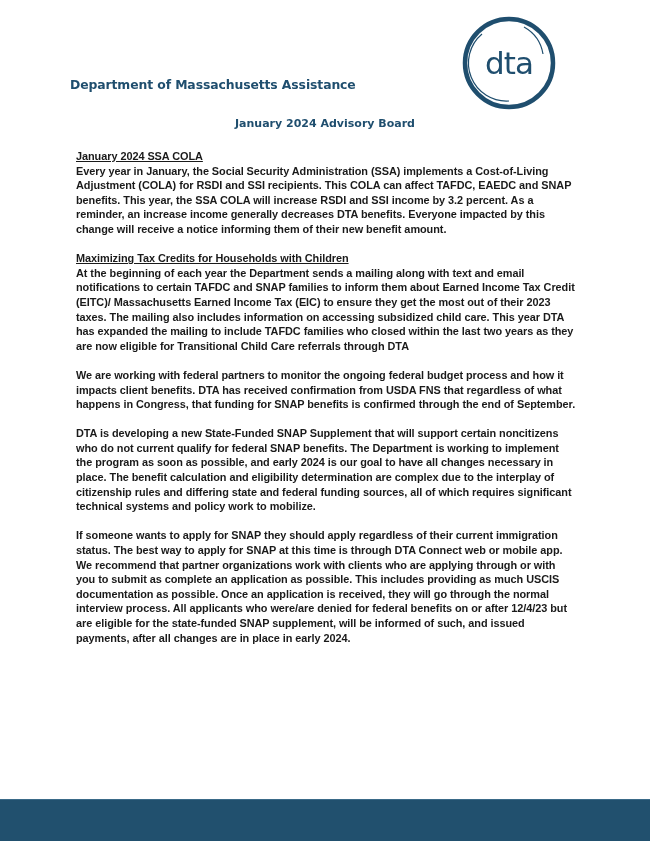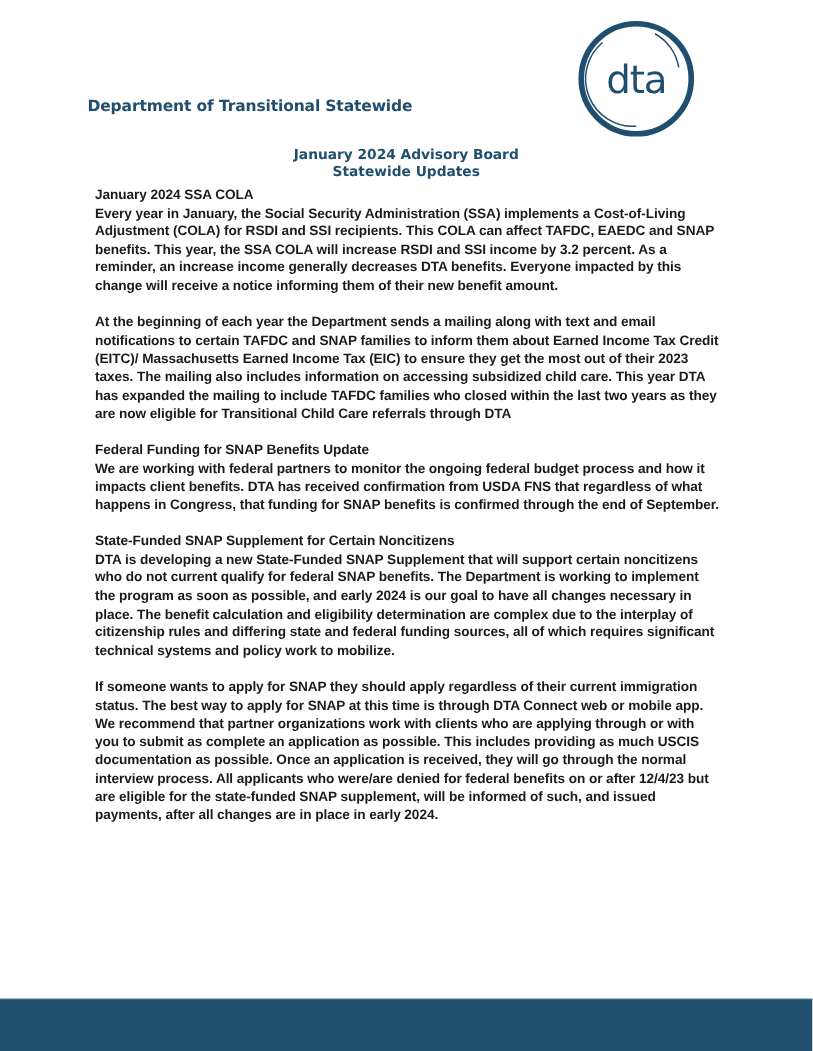--- a/index.html
+++ b/index.html
@@ -18,58 +18,56 @@
     .title {
       position: absolute; left: 0; width: 650px; top: 117px;
       text-align: center; font-family: "DejaVu Sans", sans-serif;
       font-weight: bold; font-size: 11px; color: #1f4e6e; line-height: 14px;
     }
     .content {
       position: absolute; left: 76px; top: 149px; width: 500px;
       font-size: 10.9px; line-height: 14.6px; letter-spacing: -0.05px;
     }
     .section { margin: 0 0 14.6px 0; }
-    .section h3 { margin: 0; font-size: 10.9px; font-weight: bold; line-height: 14.6px; }
+    .section h3 { margin: 0; font-size: 10.9px; font-weight: bold; line-height: 14.6px; text-decoration: underline; }
     .section p { margin: 0; font-weight: bold; }
     .footer {
       position: absolute; left: 0; top: 799px; width: 650px; height: 42px;
       background: #21506e; border-top: 1px solid #3a6a88;
     }
   </style>
 </head>
 <body>
 
 <svg class="logo" viewBox="0 0 98 98">
   <circle cx="49" cy="49" r="44" fill="none" stroke="#1f4e6e" stroke-width="4.5"></circle>
   <path d="M 22 20 A 38 38 0 0 0 49 87" fill="none" stroke="#1f4e6e" stroke-width="1.2"></path>
   <path d="M 64 13 A 38 38 0 0 1 83 40" fill="none" stroke="#1f4e6e" stroke-width="1.2"></path>
   <text x="49" y="60" text-anchor="middle" font-family="DejaVu Sans, sans-serif" font-size="31" fill="#1f4e6e" letter-spacing="-1">dta</text>
 </svg>
 
-<div class="dept">Department of Transitional Statewide</div>
+<div class="dept">Department of Massachusetts Assistance</div>
 
 <div class="title">
   <div>January 2024 Advisory Board</div>
-  <div>Statewide Updates</div>
 </div>
 
 <div class="content">
   <div class="section">
     <h3>January 2024 SSA COLA</h3>
     <p>Every year in January, the Social Security Administration (SSA) implements a Cost-of-Living Adjustment (COLA) for RSDI and SSI recipients. This COLA can affect TAFDC, EAEDC and SNAP benefits. This year, the SSA COLA will increase RSDI and SSI income by 3.2 percent. As a reminder, an increase income generally decreases DTA benefits. Everyone impacted by this change will receive a notice informing them of their new benefit amount.</p>
   </div>
   <div class="section">
+    <h3>Maximizing Tax Credits for Households with Children</h3>
     <p>At the beginning of each year the Department sends a mailing along with text and email notifications to certain TAFDC and SNAP families to inform them about Earned Income Tax Credit (EITC)/ Massachusetts Earned Income Tax (EIC) to ensure they get the most out of their 2023 taxes. The mailing also includes information on accessing subsidized child care. This year DTA has expanded the mailing to include TAFDC families who closed within the last two years as they are now eligible for Transitional Child Care referrals through DTA</p>
   </div>
   <div class="section">
-    <h3>Federal Funding for SNAP Benefits Update</h3>
     <p>We are working with federal partners to monitor the ongoing federal budget process and how it impacts client benefits. DTA has received confirmation from USDA FNS that regardless of what happens in Congress, that funding for SNAP benefits is confirmed through the end of September.</p>
   </div>
   <div class="section">
-    <h3>State-Funded SNAP Supplement for Certain Noncitizens</h3>
     <p>DTA is developing a new State-Funded SNAP Supplement that will support certain noncitizens who do not current qualify for federal SNAP benefits. The Department is working to implement the program as soon as possible, and early 2024 is our goal to have all changes necessary in place. The benefit calculation and eligibility determination are complex due to the interplay of citizenship rules and differing state and federal funding sources, all of which requires significant technical systems and policy work to mobilize.</p>
   </div>
   <div class="section">
     <p>If someone wants to apply for SNAP they should apply regardless of their current immigration status. The best way to apply for SNAP at this time is through DTA Connect web or mobile app. We recommend that partner organizations work with clients who are applying through or with you to submit as complete an application as possible. This includes providing as much USCIS documentation as possible. Once an application is received, they will go through the normal interview process. All applicants who were/are denied for federal benefits on or after 12/4/23 but are eligible for the state-funded SNAP supplement, will be informed of such, and issued payments, after all changes are in place in early 2024.</p>
   </div>
 </div>
 
 <div class="footer"></div>
 
 </body></html>

